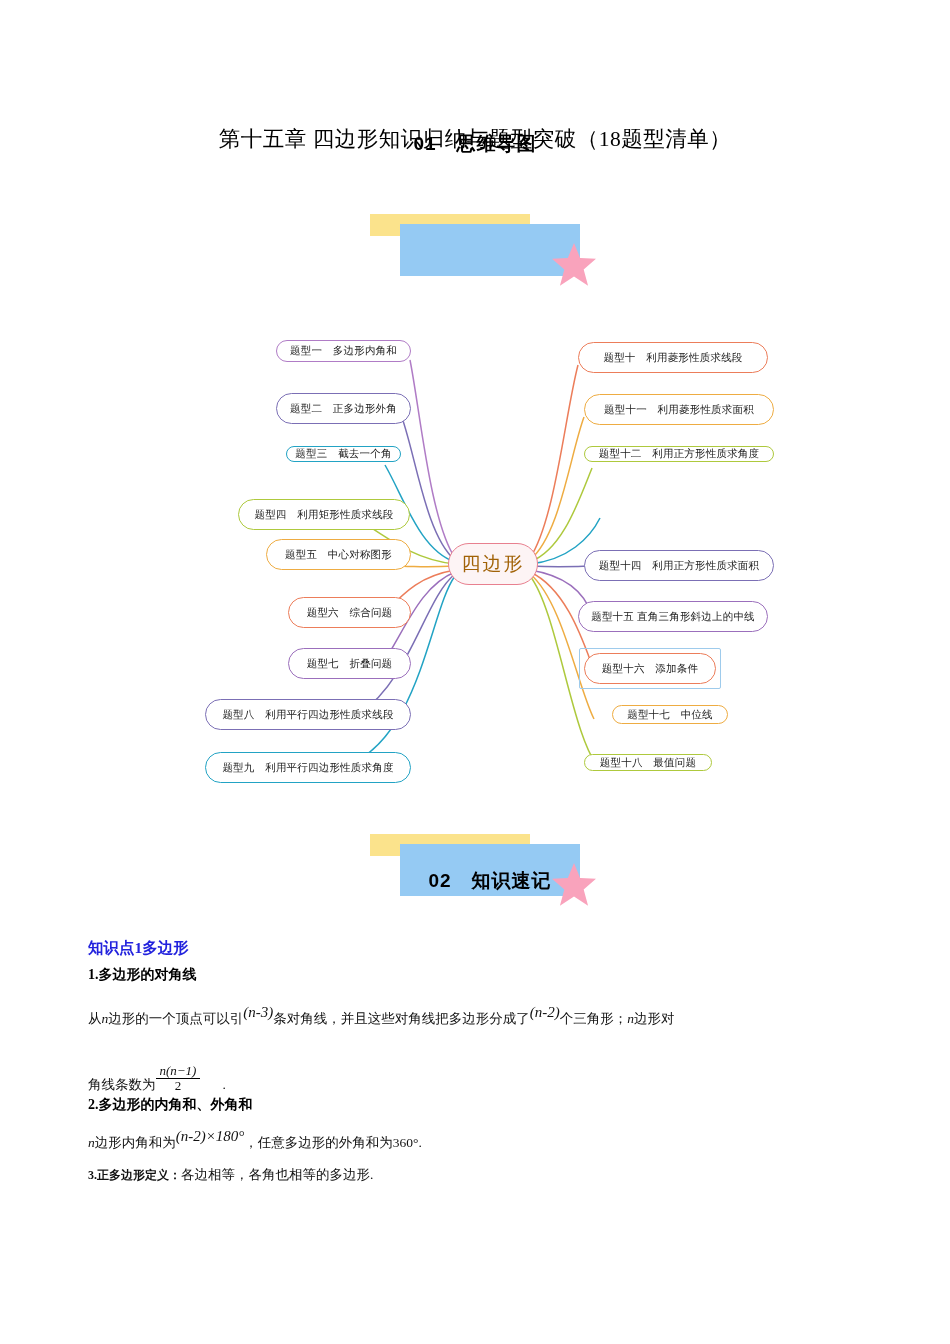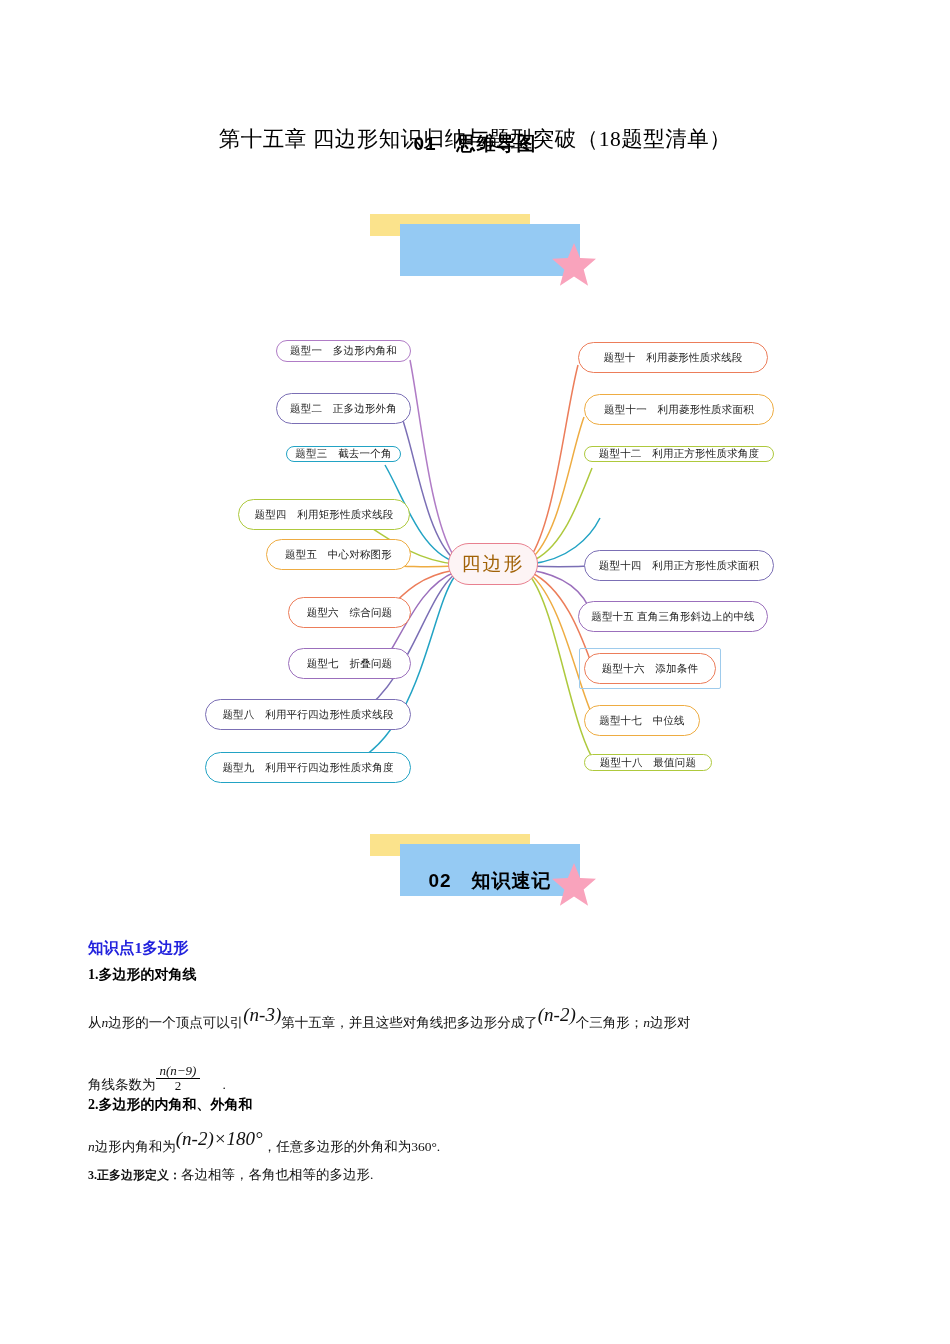--- a/index.html
+++ b/index.html
@@ -159,21 +159,21 @@
     font-family: "Liberation Serif", "DejaVu Serif", serif;
     font-size: 13.5px;
     color: #111;
     white-space: nowrap;
   }
   .mv { font-style: italic; font-family: "Liberation Serif", serif; }
   .sup-expr {
     display: inline-block;
     position: relative;
     top: -6px;
-    font-size: 19px;
+    font-size: 15px;
     font-style: italic;
   }
   .frac {
     display: inline-block;
     position: relative;
     top: -8px;
     text-align: center;
     vertical-align: middle;
     font-style: italic;
     font-size: 13px;
@@ -265,45 +265,45 @@
   <div class="node" style="left:584px; top:230px; width:190px; height:31px; border-color:#7b6fb5;">
     <span>题型十四　利用正方形性质求面积</span>
   </div>
   <div class="node" style="left:578px; top:281px; width:190px; height:31px; border-color:#9b6fbc;">
     <span>题型十五 直角三角形斜边上的中线</span>
   </div>
   <div class="node" style="left:584px; top:333px; width:132px; height:31px; border-color:#ec7d5a;">
     <span class="sel-box"></span>
     <span>题型十六　添加条件</span>
   </div>
-  <div class="node" style="left:584px; top:385px; width:116px; height:31px; border-color:#eeac42;align-items:center;">
+  <div class="node" style="left:612px; top:385px; width:116px; height:19px; border-color:#eeac42;align-items:center;">
     <span>题型十七　中位线</span>
   </div>
   <div class="node" style="left:584px; top:434px; width:128px; height:17px; border-color:#aec93d;">
     <span>题型十八　最值问题</span>
   </div>
 </div>
 
 <div class="banner" style="left:360px; top:825px;">
   <div class="yellow"></div>
   <div class="blue"></div>
   <div class="star"></div>
   <div class="label">02　知识速记</div>
 </div>
 
 <div class="kp-head" style="top:938px;">知识点1多边形</div>
 
 <div class="kp-sub" style="top:966px;">1.多边形的对角线</div>
 
 <div class="kp-body" style="top:1010px;">
-  <span>从</span><span class="mv">n</span><span>边形的一个顶点可以引</span><span class="sup-expr">(n-3)</span><span>第十五章，并且这些对角线把多边形分成了</span><span class="sup-expr">(n-2)</span><span>个三角形；</span><span class="mv">n</span><span>边形对</span>
+  <span>从</span><span class="mv">n</span><span>边形的一个顶点可以引</span><span class="sup-expr">(n-3)</span><span>条对角线，并且这些对角线把多边形分成了</span><span class="sup-expr">(n-2)</span><span>个三角形；</span><span class="mv">n</span><span>边形对</span>
 </div>
 
 <div class="kp-body" style="top:1072px;">
-  <span>角线条数为</span><span class="frac"><span class="num">n(n−9)</span><span class="den">2</span></span><span style="margin-left:22px">.</span>
+  <span>角线条数为</span><span class="frac"><span class="num">n(n−1)</span><span class="den">2</span></span><span style="margin-left:22px">.</span>
 </div>
 
 <div class="kp-sub" style="top:1096px;">2.多边形的内角和、外角和</div>
 
 <div class="kp-body" style="top:1134px;">
   <span class="mv">n</span><span>边形内角和为</span><span class="sup-expr">(n-2)×180°</span><span>，任意多边形的外角和为</span><span>360°</span><span>.</span>
 </div>
 
 <div class="kp-body" style="top:1166px;">
   <span style="font-weight:bold;font-size:12px">3.正多边形定义：</span><span>各边相等，各角也相等的多边形.</span>

